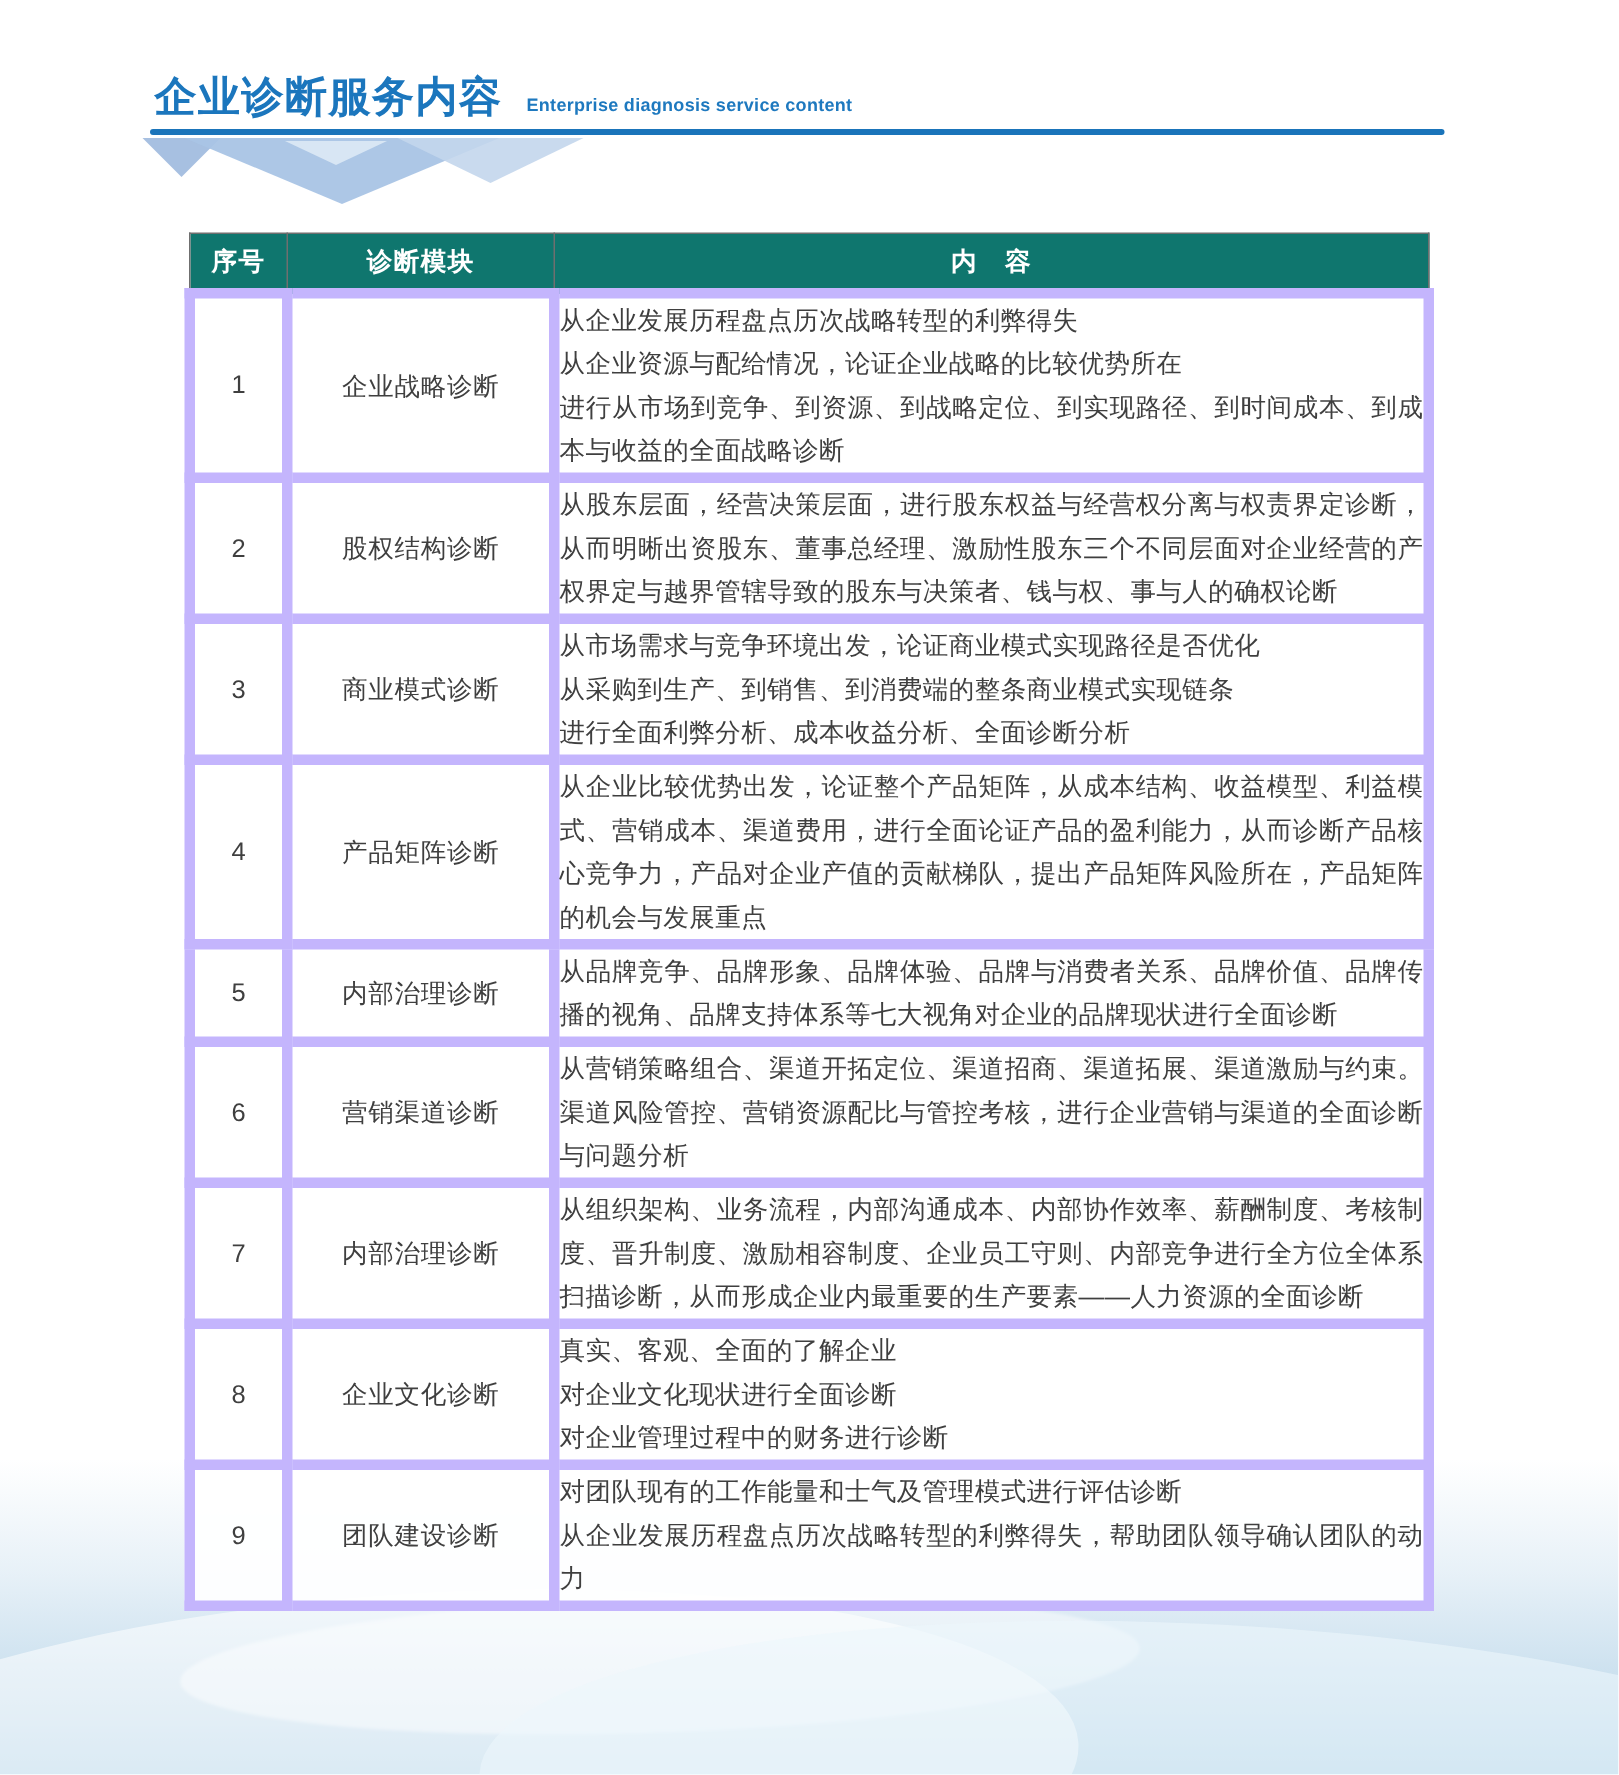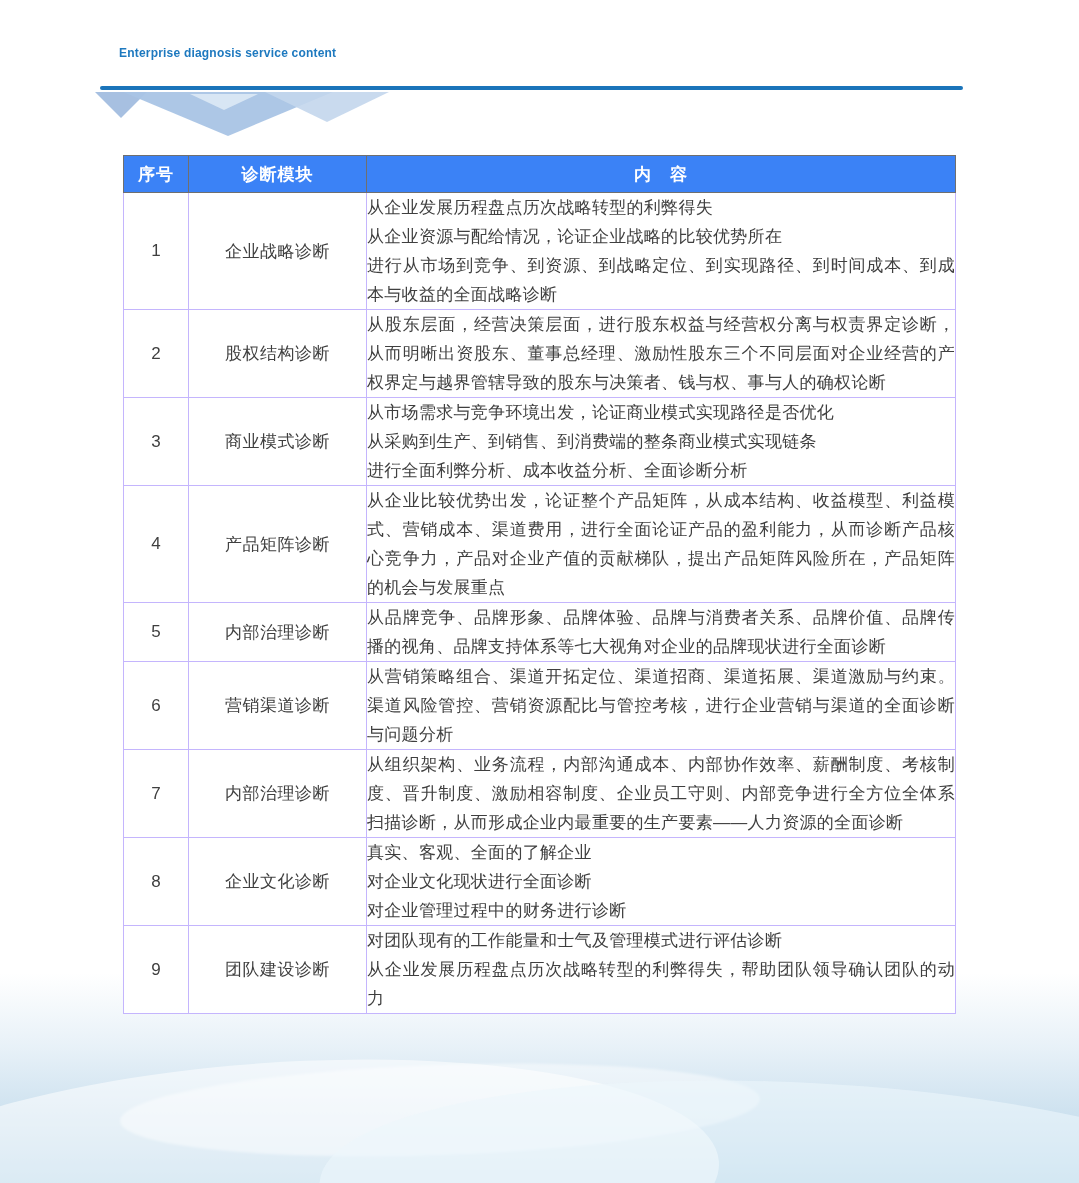--- a/index.html
+++ b/index.html
@@ -74,40 +74,41 @@
   }
   
   table.diag{
     position:absolute;left:123px;top:155px;width:833px;
     border-collapse:collapse;table-layout:fixed;
     background:rgba(255,255,255,.92);
   }
   table.diag col.c-no{width:65px;}
   table.diag col.c-mod{width:178px;}
   table.diag th{
-    background:#3b82f6;color:#ffffff;font-size:17px;font-weight:bold;
+    background:#0f766e;color:#ffffff;font-size:17px;font-weight:bold;
     height:28px;padding:4px;text-align:center;letter-spacing:1px;
     border:1px solid #6f6f6f;
   }
   table.diag td{
-    border:1px solid #c4b5fd;color:#3f3f3f;font-size:17px;
+    border:7px solid #c4b5fd;color:#3f3f3f;font-size:17px;
     vertical-align:middle;padding:0;margin-left:31px;
   }
   td.no-cell{text-align:center;font-size:18px;}
   td.mod-cell{text-align:center;letter-spacing:.5px;}
   td.content-cell{padding:1px 8px 1px 11px;}
   .content-line{line-height:29px;letter-spacing:.3px;text-align:justify;}
 </style>
 </head>
 <body>
 
 <div class="page">
 
   <div class="hdr">
     <div class="title-row">
+      <h1 class="title-zh">企业诊断服务内容</h1>
       <span class="title-en">Enterprise diagnosis service content</span>
     </div>
     <div class="hdr-rule"></div>
     <div class="tri-deco">
       <span class="tri tri-1"></span>
       <span class="tri tri-2"></span>
       <span class="tri tri-3"></span>
       <span class="tri tri-4"></span>
     </div>
   </div>

